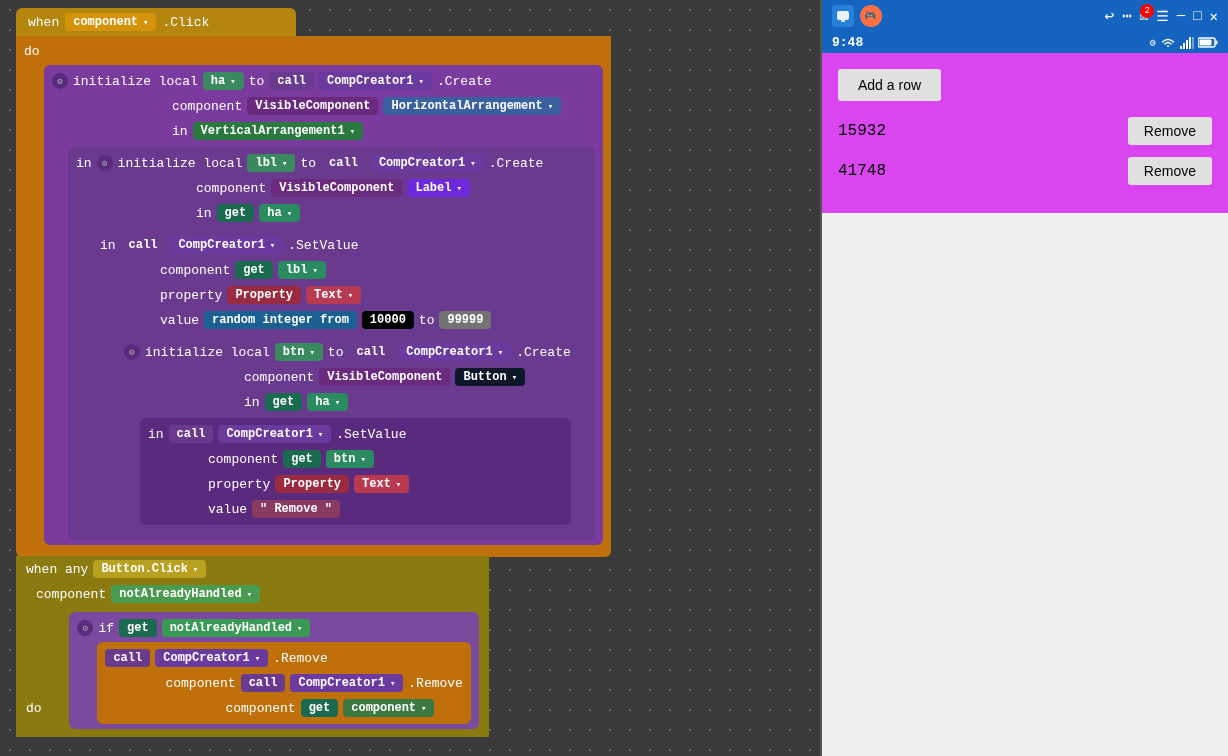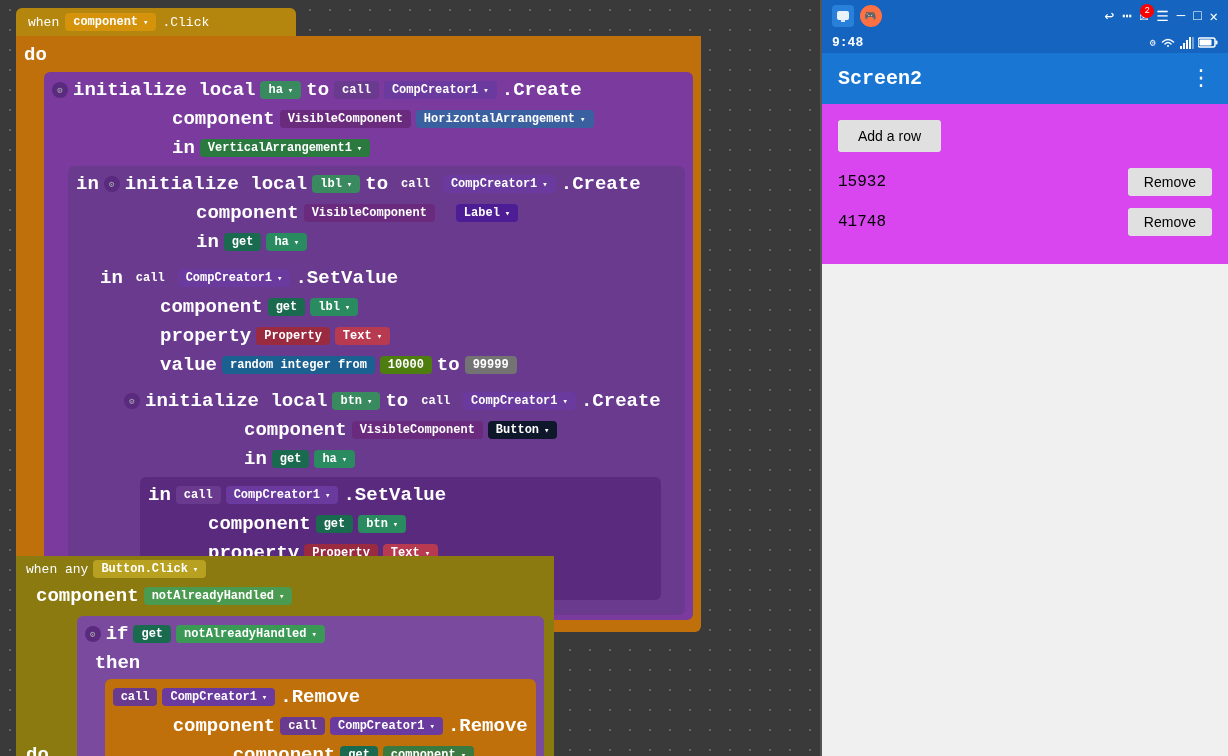--- a/index.html
+++ b/index.html
@@ -55,21 +55,21 @@
       white-space: nowrap;
     }
 
     .tag.has-arrow::after {
       content: '▾';
       font-size: 9px;
       margin-left: 2px;
     }
 
     .text-white { color: white; font-weight: normal; font-size: 13px; }
-    .text-label { color: white; font-size: 19px; font-weight: 700; }
+    .text-label { color: white; font-size: 13px; font-weight: 400; }
   </style>
 </head>
 <body>
 
 <div class="block-canvas">
 
   <div style="position:absolute; top:8px; left:16px;">
     
     <div style="background:#b5860d; border-radius:6px 6px 0 0; display:inline-flex; align-items:center; gap:6px; padding:5px 12px; min-width:280px;">
       <span class="text-white">when</span>
@@ -113,21 +113,21 @@
             <span class="text-label">initialize local</span>
             <span class="tag has-arrow" style="background:#3a8a60;">lbl</span>
             <span class="text-label">to</span>
             <span class="tag" style="background:#6a3a8e;">call</span>
             <span class="tag has-arrow" style="background:#6a3a9e;">CompCreator1</span>
             <span class="text-label">.Create</span>
           </div>
           <div class="line" style="margin-left:120px; margin-top:3px;">
             <span class="text-label">component</span>
             <span class="tag" style="background:#6a2a7e;">VisibleComponent</span>
-            <span class="tag has-arrow" style="background:#4c1d95;margin-left:16px;">Label</span>
+            <span class="tag has-arrow" style="background:#6d28d9;">Label</span>
           </div>
           <div class="line" style="margin-left:120px; margin-top:3px;">
             <span class="text-label">in</span>
             <span class="tag" style="background:#1a6a50;">get</span>
             <span class="tag has-arrow" style="background:#2a8a60;">ha</span>
           </div>
 
           <div style="background:#6a3a8e; border-radius:6px; padding:5px 8px; margin-top:5px; margin-left:16px;">
             <div class="line">
               <span class="text-label">in</span>
@@ -141,21 +141,21 @@
               <span class="tag has-arrow" style="background:#2a8a60;">lbl</span>
             </div>
             <div class="line" style="margin-left:60px; margin-top:3px;">
               <span class="text-label">property</span>
               <span class="tag" style="background:#9a2a40;">Property</span>
               <span class="tag has-arrow" style="background:#b83a50;">Text</span>
             </div>
             <div class="line" style="margin-left:60px; margin-top:3px;">
               <span class="text-label">value</span>
               <span class="tag" style="background:#1a6090;">random integer from</span>
-              <span class="tag" style="background:#4d7c0f;">10000</span>
+              <span class="tag" style="background:#000000;">10000</span>
               <span class="text-label">to</span>
               <span class="tag" style="background:#737373;">99999</span>
             </div>
 
             <div style="background:#6a3a8e; border-radius:6px; padding:5px 8px; margin-top:5px; margin-left:16px;">
               <div class="line">
                 <span style="background:#5a2a7e; border-radius:50%; width:16px; height:16px; display:inline-flex; align-items:center; justify-content:center; color:#aaa; font-size:9px;">⚙</span>
                 <span class="text-label">initialize local</span>
                 <span class="tag has-arrow" style="background:#3a8a60;">btn</span>
                 <span class="text-label">to</span>
@@ -218,23 +218,20 @@
         <span class="text-label">do</span>
 
         
         <div style="background:#7a4a9e; border-radius:6px; padding:5px 8px; margin-top:3px; margin-left:20px; display:inline-block; min-width:280px;">
           <div class="line">
             <span style="background:#5a2a7e; border-radius:50%; width:16px; height:16px; display:inline-flex; align-items:center; justify-content:center; color:#aaa; font-size:9px;">⚙</span>
             <span class="text-label">if</span>
             <span class="tag" style="background:#1a6a50;">get</span>
             <span class="tag has-arrow" style="background:#3a9a55;">notAlreadyHandled</span>
           </div>
-          <div class="line" style="margin-top:3px; margin-left:10px;">
-            <span class="text-label">then</span>
-          </div>
 
           
           <div style="background:#c0700a; border-radius:6px; padding:5px 8px; margin-top:3px; margin-left:20px;">
             <div class="line">
               <span class="tag" style="background:#6a3a8e;">call</span>
               <span class="tag has-arrow" style="background:#6a3a9e;">CompCreator1</span>
               <span class="text-label">.Remove</span>
             </div>
             <div class="line" style="margin-left:60px; margin-top:3px;">
               <span class="text-label">component</span>
@@ -303,24 +300,20 @@
       </svg>
 
       <svg width="20" height="11" viewBox="0 0 20 11">
         <rect x="0" y="1" width="17" height="9" rx="2" stroke="white" stroke-width="1.5" fill="none"></rect>
         <rect x="1.5" y="2.5" width="12" height="6" rx="1" fill="white"></rect>
         <rect x="17.5" y="3.5" width="2" height="4" rx="1" fill="white"></rect>
       </svg>
     </div>
   </div>
 
-  <div style="background:#1976d2; padding:12px 16px; display:flex; align-items:center; justify-content:space-between;">
-    <span style="color:white; font-size:20px; font-weight:bold;">Screen2</span>
-    <span style="color:white; font-size:22px; cursor:pointer;">⋮</span>
-  </div>
 
   <div style="background:#d946ef; padding:16px;">
     <button style="background:#e0e0e0; border:none; padding:8px 20px; border-radius:3px; font-size:14px; cursor:pointer; margin-bottom:16px; display:block;">Add a row</button>
 
     <div style="display:flex; align-items:center; justify-content:space-between; margin-bottom:12px;">
       <span style="font-size:16px; color:#000;">15932</span>
       <button style="background:#e0e0e0; border:none; padding:6px 16px; border-radius:3px; font-size:14px; cursor:pointer;">Remove</button>
     </div>
 
     <div style="display:flex; align-items:center; justify-content:space-between; margin-bottom:12px;">

